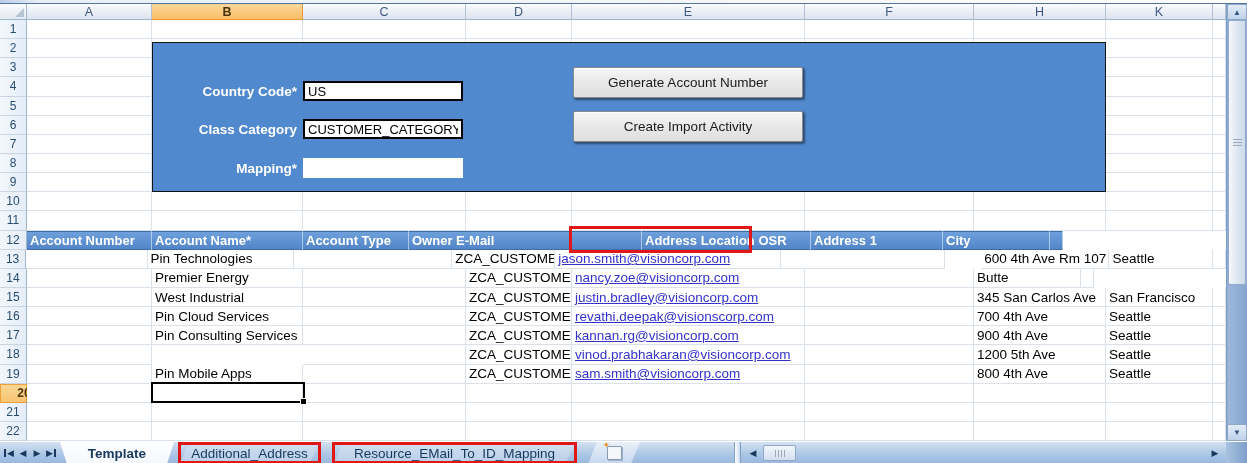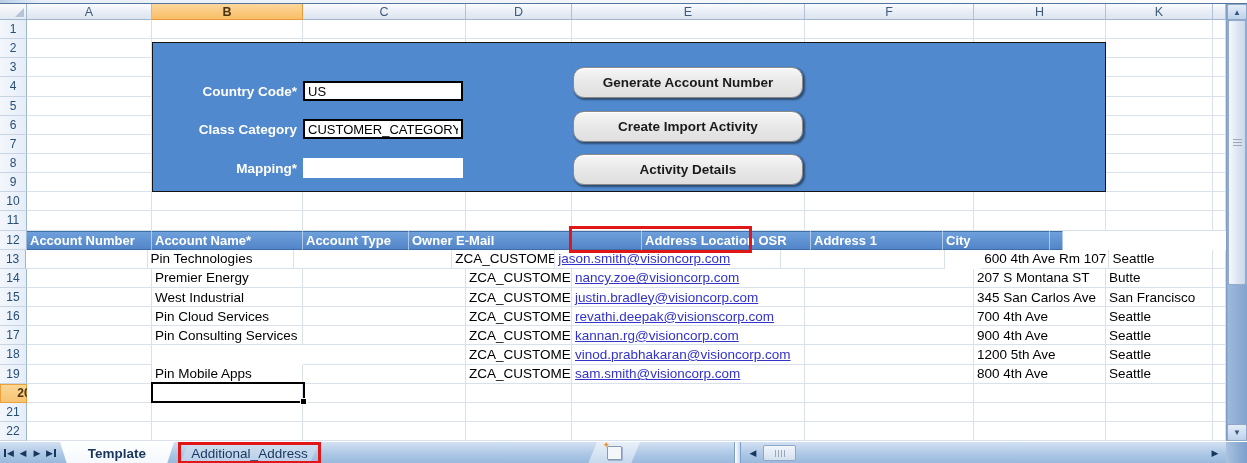--- a/index.html
+++ b/index.html
@@ -47,23 +47,23 @@
   .panel{position:absolute;left:152px;top:42px;width:954px;height:150px;box-sizing:border-box;
          background:#5189CE;border:1px solid #141414;z-index:2;}
   .field{position:absolute;left:0;display:flex;align-items:center;height:20px;}
   .flabel{width:150px;text-align:right;color:#fff;font-weight:bold;font-size:13.5px;
           padding-right:6px;box-sizing:border-box;}
   .finput{width:160px;height:20px;box-sizing:border-box;background:#fff;color:#000;
           font-family:"Liberation Sans",sans-serif;font-size:13px;padding:0 3px;outline:none;}
   .finput.bordered{border:2px solid #000;}
   .finput.plain{border:none;}
   .pbtn{position:absolute;left:420px;width:230px;height:31px;cursor:pointer;
-        font-family:"Liberation Sans",sans-serif;font-size:13.5px;font-weight:bold;color:#1A1A1A;
+        font-family:"Liberation Sans",sans-serif;font-size:13.5px;font-weight:normal;color:#1A1A1A;
         background:linear-gradient(#F7F7F7,#E9E9E9 45%,#DFDFDF);
-        border:1px solid #8A8A8A;border-radius:11px;
+        border:1px solid #8A8A8A;border-radius:2px;
         box-shadow:inset 0 1px 0 #fff,1.5px 1.5px 2px rgba(0,0,0,.45);}
 
   
   .redbox-e12{position:absolute;left:569px;top:226px;width:183px;height:27px;
               border:3px solid #E11717;box-sizing:border-box;z-index:4;}
   .selcell{position:absolute;left:151px;top:382px;width:154px;height:21px;
            border:2px solid #000;box-sizing:border-box;z-index:3;}
   .selcell::after{content:"";position:absolute;right:-4px;bottom:-4px;width:5px;height:5px;
                   background:#000;border:1px solid #fff;}
 
@@ -306,21 +306,20 @@
       <div class="row">
         <div class="rowh">14</div>
         <div class="gcell" style="width: 125px;"></div>
         <div class="gcell" style="width: 151px; text-align: right;">Premier Energy</div>
         <div class="gcell" style="width: 163px;"></div>
         <div class="gcell" style="width: 106px;">ZCA_CUSTOMER</div>
         <div class="gcell" style="width: 233px;">
           <a class="elink">nancy.zoe@visioncorp.com</a>
         </div>
         <div class="gcell" style="width: 169px;"></div>
-        <div class="gcell" style="width: 132px;">207 S Montana ST</div>
         <div class="gcell" style="width: 107px;">Butte</div>
         <div class="gcell" style="width: 13px;"></div>
       </div>
       <div class="row">
         <div class="rowh">15</div>
         <div class="gcell" style="width: 125px;"></div>
         <div class="gcell" style="width: 151px;">West Industrial</div>
         <div class="gcell" style="width: 163px;"></div>
         <div class="gcell" style="width: 106px;">ZCA_CUSTOMER</div>
         <div class="gcell" style="width: 233px;">
@@ -433,21 +432,20 @@
     <div class="field" style="top:76px">
       <div class="flabel">Class Category</div>
       <input class="finput bordered" value="CUSTOMER_CATEGORY" style="">
     </div>
     <div class="field" style="top:115px">
       <div class="flabel">Mapping*</div>
       <input class="finput plain" value="" style="">
     </div>
     <button class="pbtn" style="top:24px">Generate Account Number</button>
     <button class="pbtn" style="top:68px">Create Import Activity</button>
-    <button class="pbtn" style="top:111px">Activity Details</button>
   </div>
 
   <div class="redbox-e12"></div>
 
   <div class="selcell"></div>
 
   <div class="vscroll">
     <div class="vbtn up">▲</div>
     <div class="vthumb"></div>
     <div class="vtrack"></div>
@@ -471,20 +469,23 @@
           </span>
         </div>
     </div>
 
     <div class="sheettab active" style="left:60px;width:114px">Template</div>
 
     <div class="redframe" style="left:178px;width:143px">
       <div class="sheettab inactive">Additional_Address</div>
     </div>
 
+    <div class="redframe" style="left:332px;width:245px">
+      <div class="sheettab inactive">Resource_EMail_To_ID_Mapping</div>
+    </div>
 
     <div class="inserttab">
       <span class="sheeticon"></span>
     </div>
 
     <div class="splitter"></div>
     <div class="harrow" style="left:745px">◀</div>
     <div class="hthumb"></div>
     <div class="harrow" style="left:1207px">▶</div>
     <div class="tabcorner"></div>

